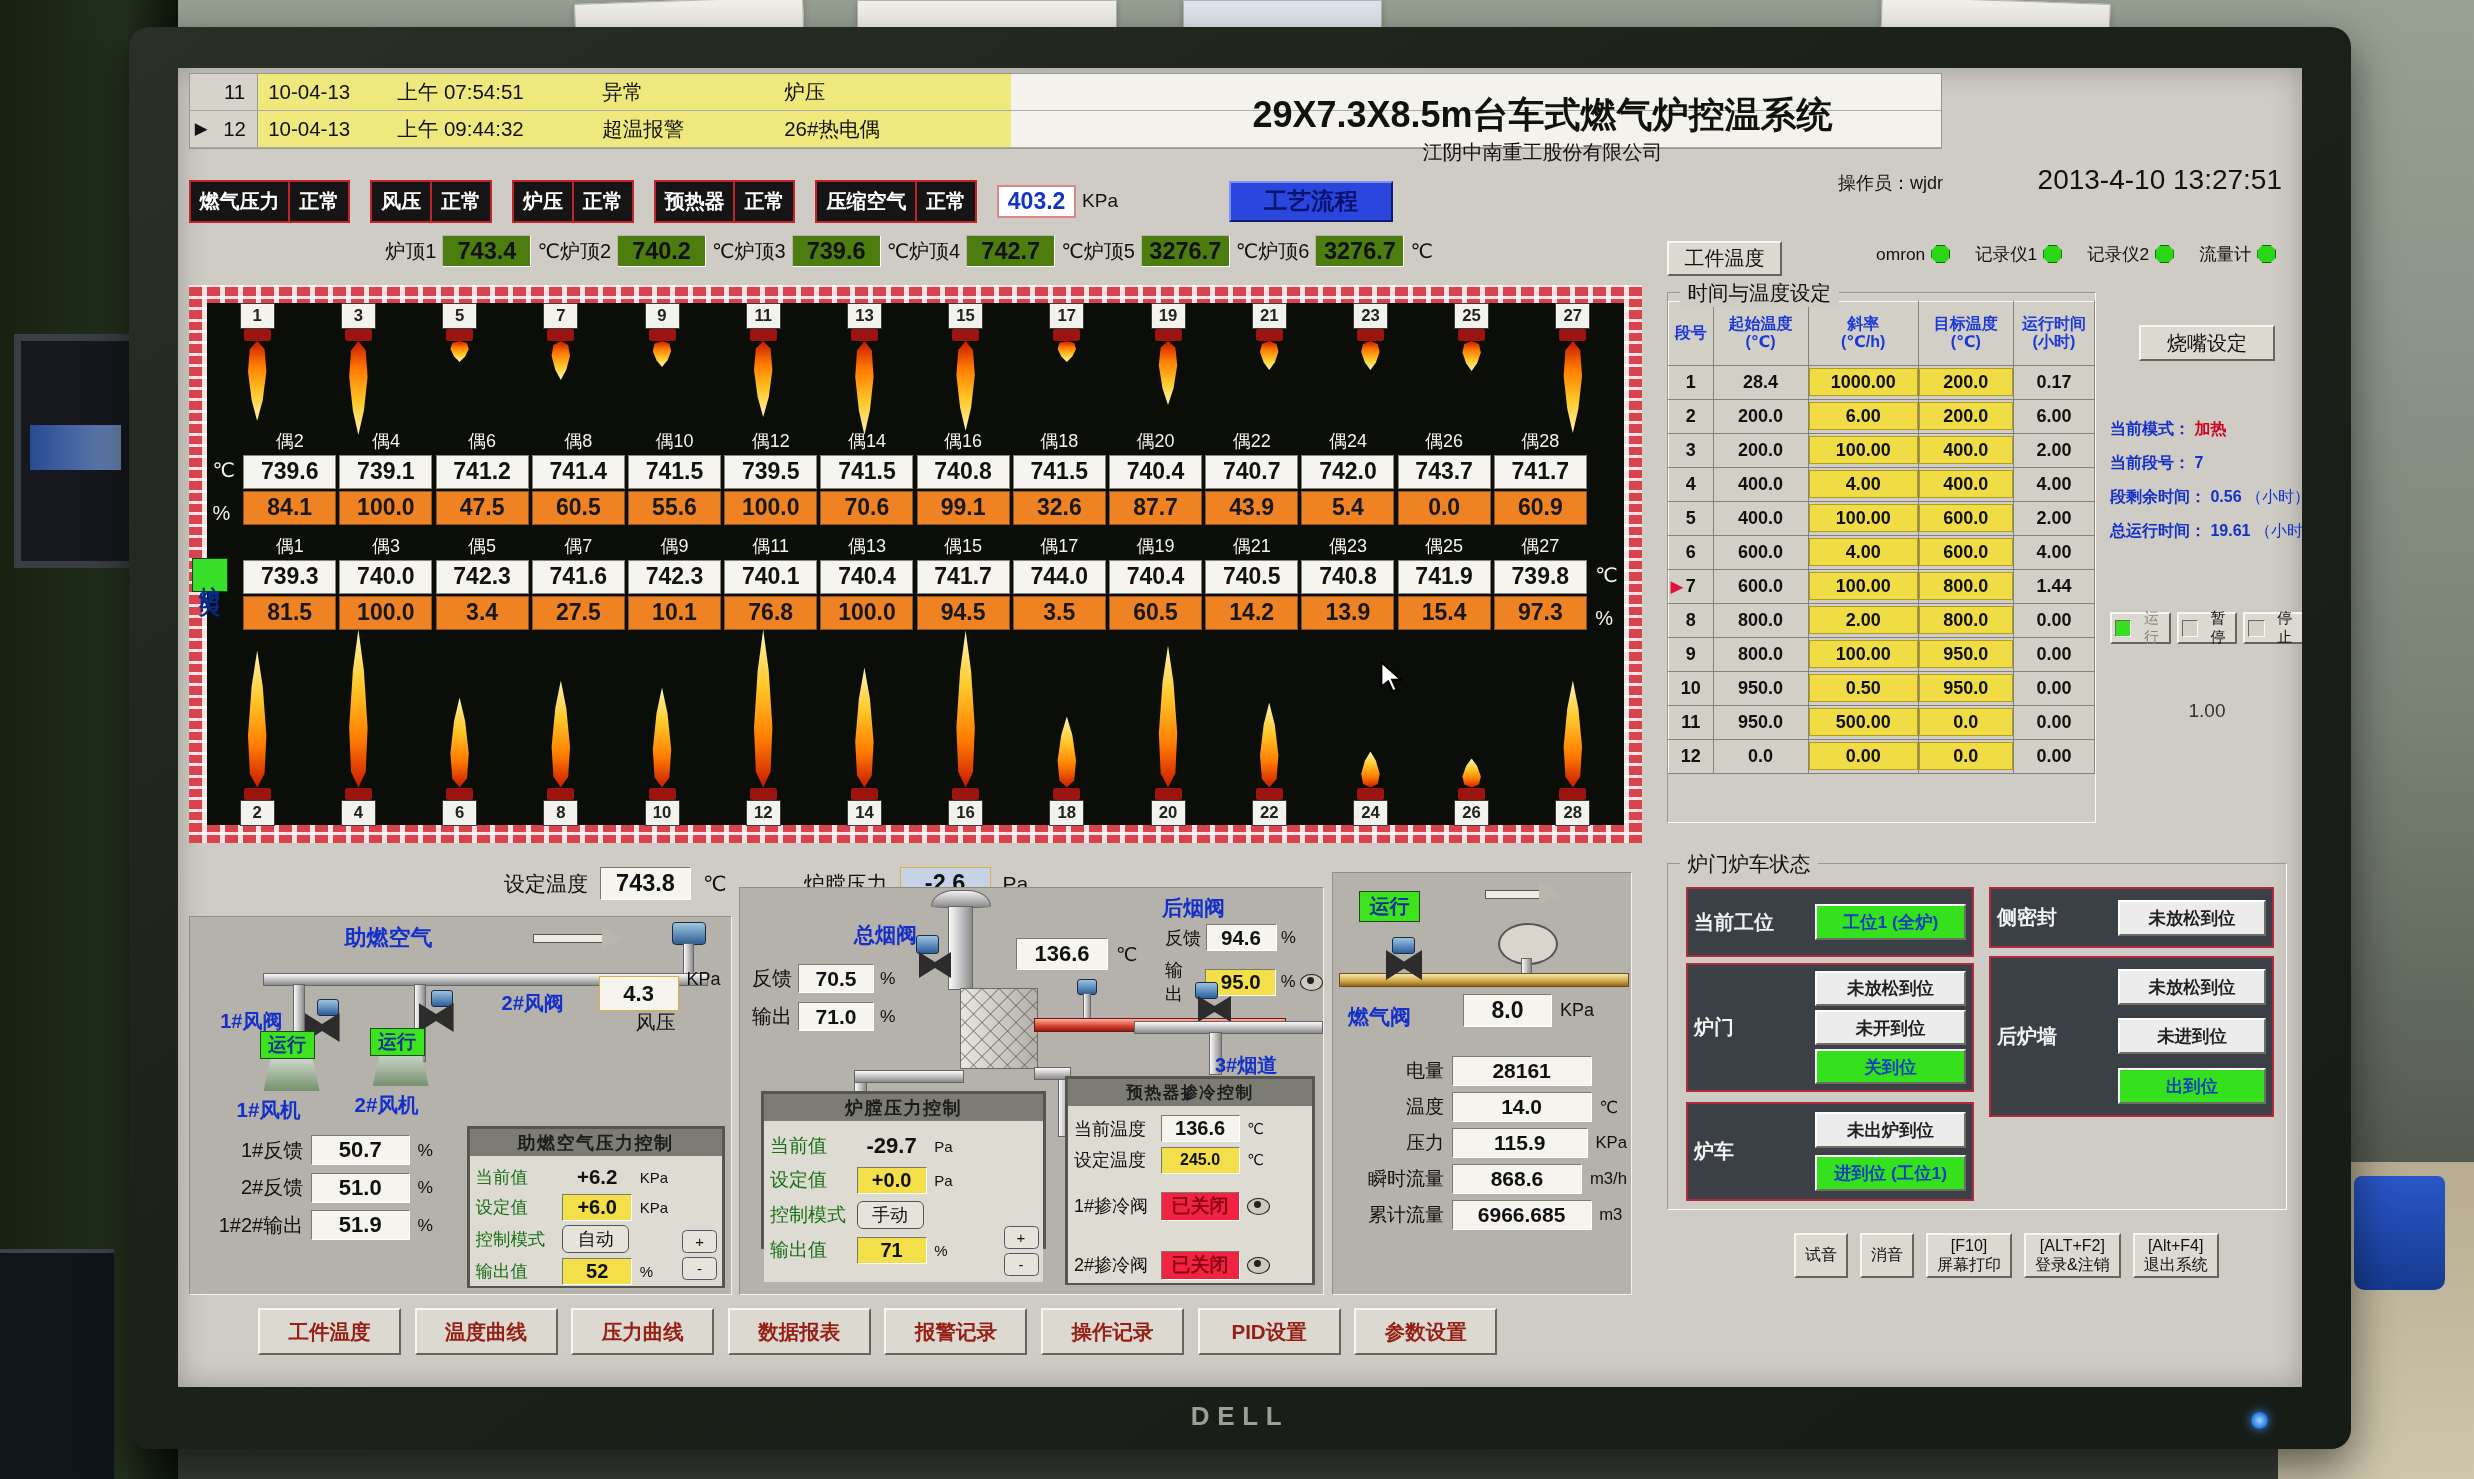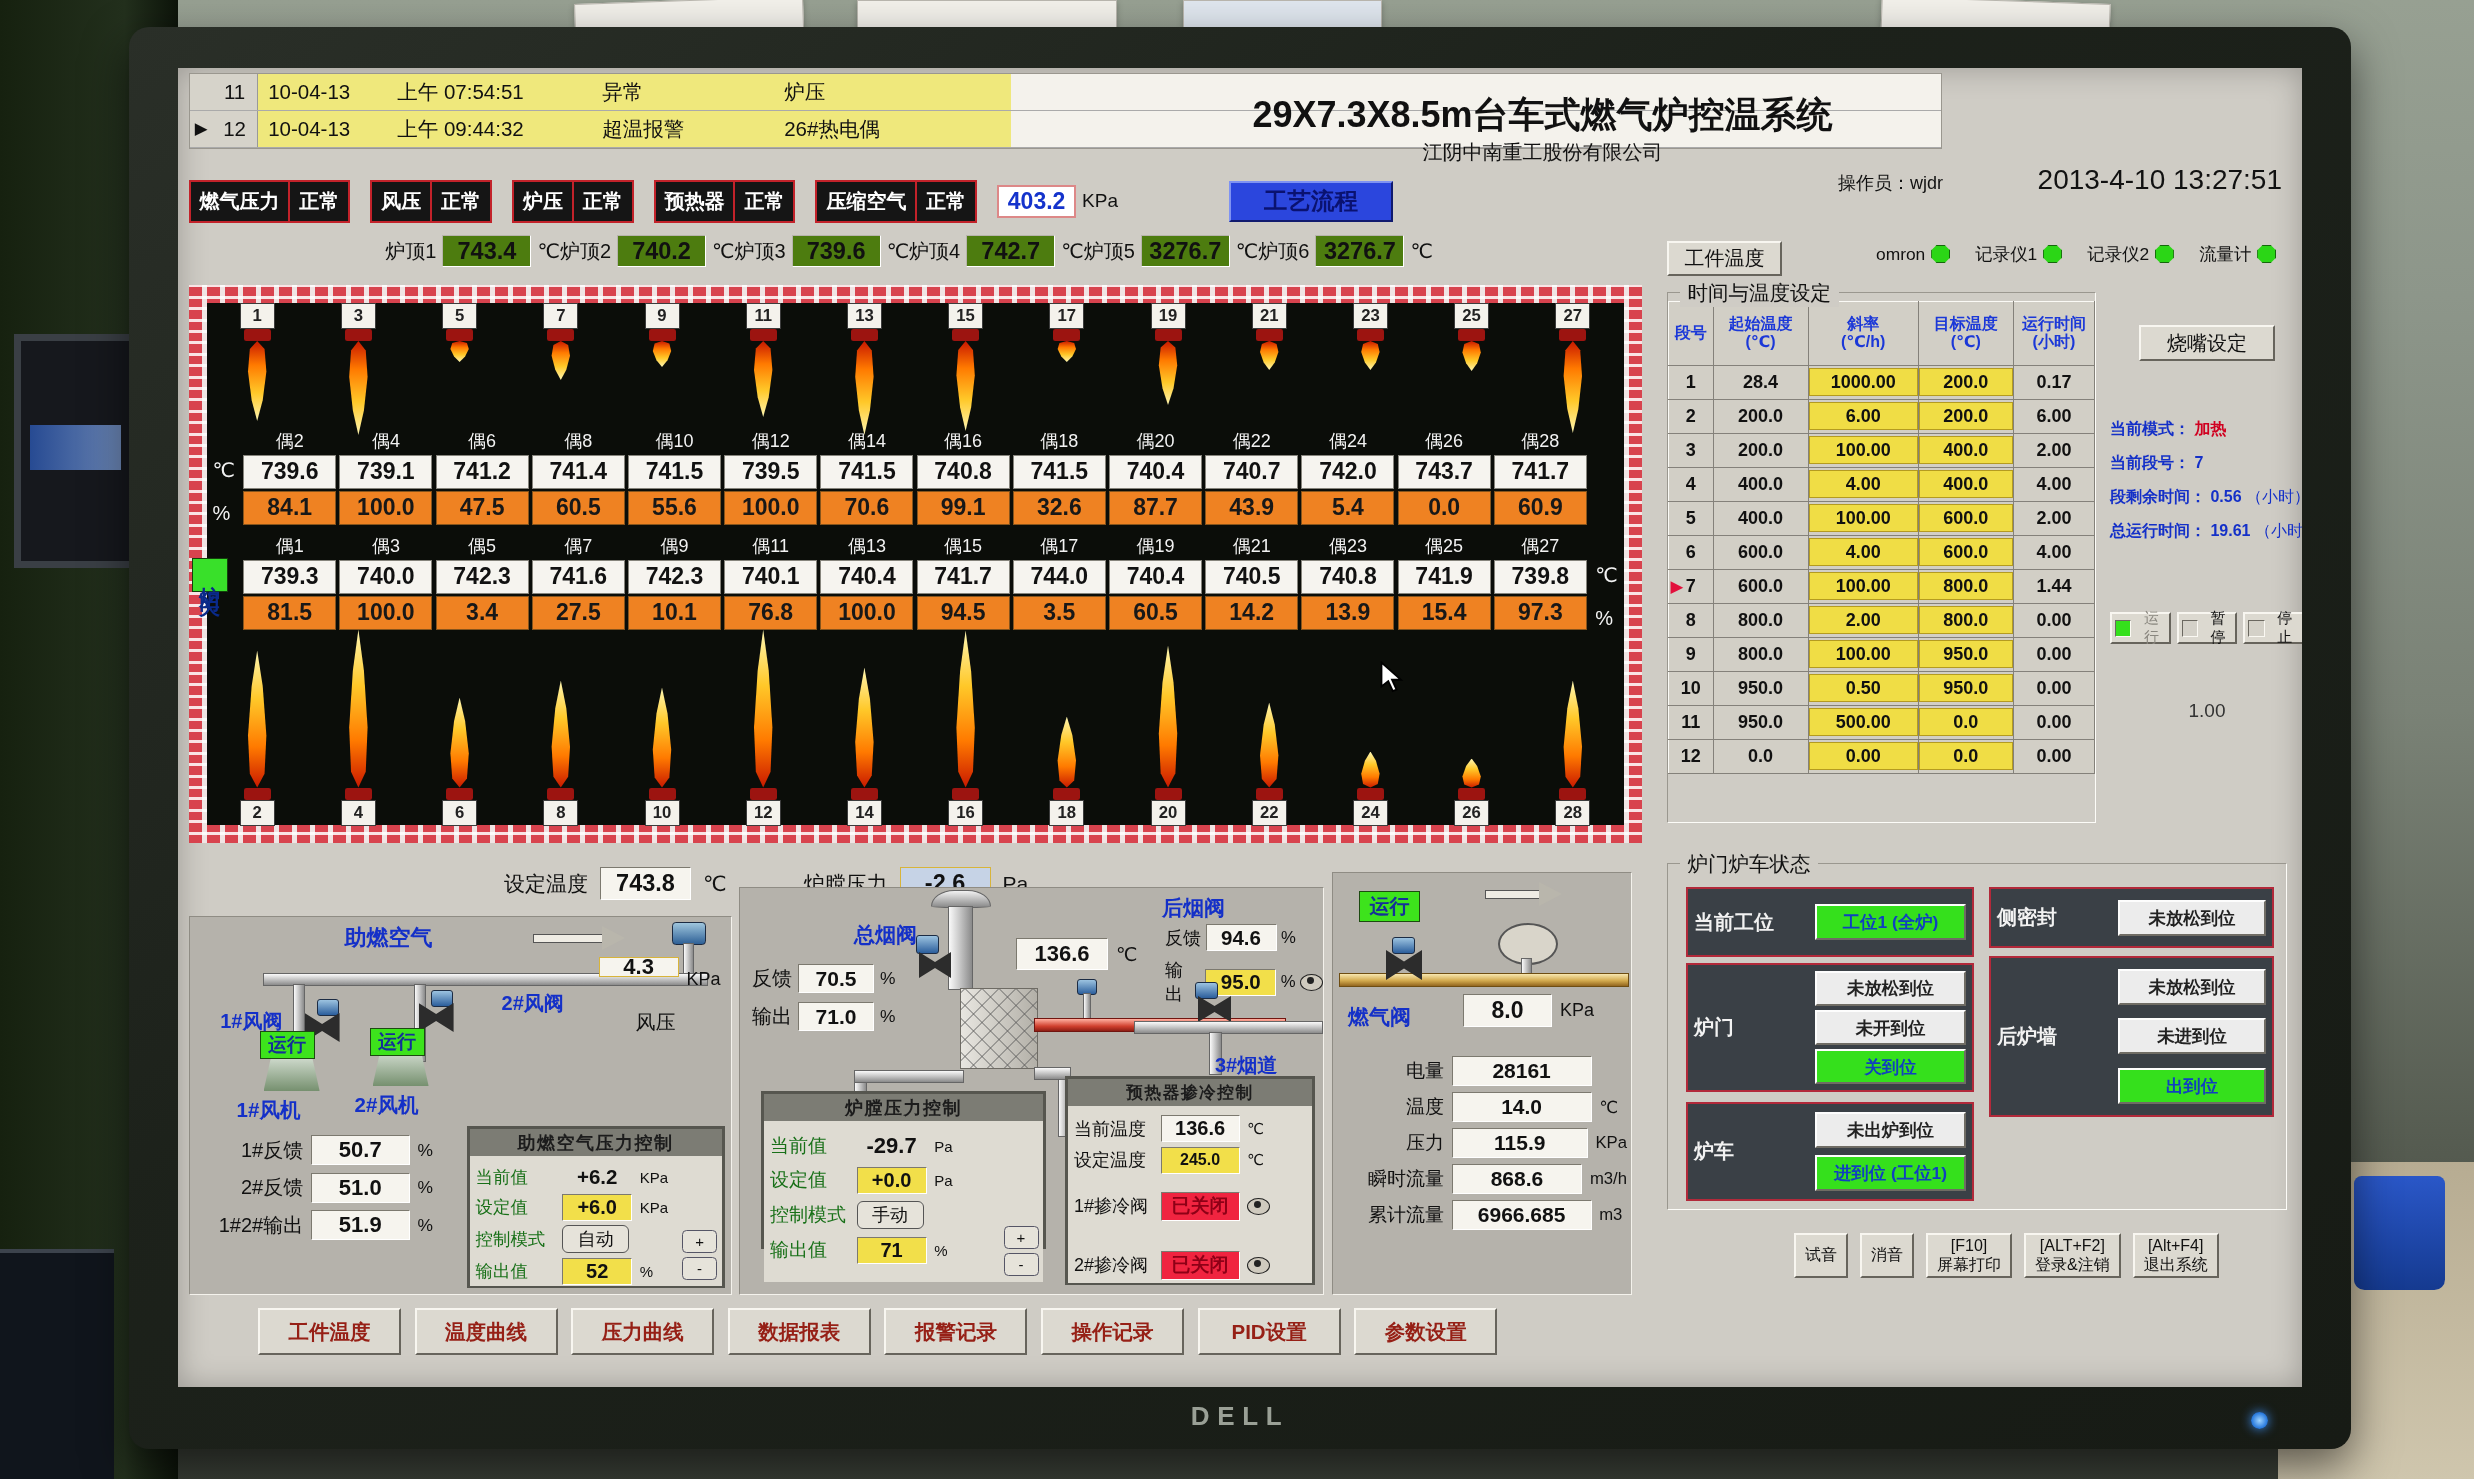--- a/index.html
+++ b/index.html
@@ -921,21 +921,21 @@
       <div class="abs pipe-v" style="left:493px;top:26px;width:9px;height:33px;"></div>
       <div class="abs pipe-h" style="left:73px;top:56px;width:443px;height:10.6px;"></div>
       <div class="abs pipe-v" style="left:103px;top:67px;width:10.6px;height:85px;"></div>
       <div class="abs pipe-v" style="left:224px;top:67px;width:10.6px;height:76px;"></div>
       <div class="abs valve-act" style="left:127px;top:82px;width:20px;height:15px;"></div>
       <div class="abs valve-icon" style="left:115px;top:96px;width:35px;height:29px;"></div>
       <div class="abs valve-act" style="left:241px;top:73px;width:20px;height:15px;"></div>
       <div class="abs valve-icon" style="left:229px;top:86px;width:35px;height:29px;"></div>
       <span class="abs blab" style="left:10.6px;top:91px;font-size:20px;margin-left:20px;">1#风阀</span>
       <span class="abs blab" style="left:312px;top:73px;font-size:20px;">2#风阀</span>
-      <div class="abs val" style="left:409px;top:40px;width:80px;height:20px;font-size:22px;border:1.5px solid #d8b43a;">4.3</div>
+      <div class="abs val" style="left:409px;top:59px;width:80px;height:35px;font-size:22px;border:1.5px solid #d8b43a;">4.3</div>
       <span class="abs" style="left:497px;top:52px;font-size:18px;">KPa</span>
       <span class="abs" style="left:446px;top:92px;font-size:20px;">风压</span>
       <div class="abs fan-icon" style="left:74px;top:138px;width:56px;height:36px;"></div>
       <div class="abs fan-icon" style="left:183px;top:133px;width:56px;height:36px;"></div>
       <div class="abs on-badge" style="left:70px;top:114px;width:53px;height:26px;font-size:19px;">运行</div>
       <div class="abs on-badge" style="left:180px;top:111px;width:53px;height:26px;font-size:19px;">运行</div>
       <span class="abs blab" style="left:47px;top:179px;font-size:20.5px;">1#风机</span>
       <span class="abs blab" style="left:165px;top:174px;font-size:20.5px;">2#风机</span>
       <div class="abs" style="left:7.6px;top:218px;display:flex;flex-direction:column;gap:7.6px;">
           <div class="rdout">

